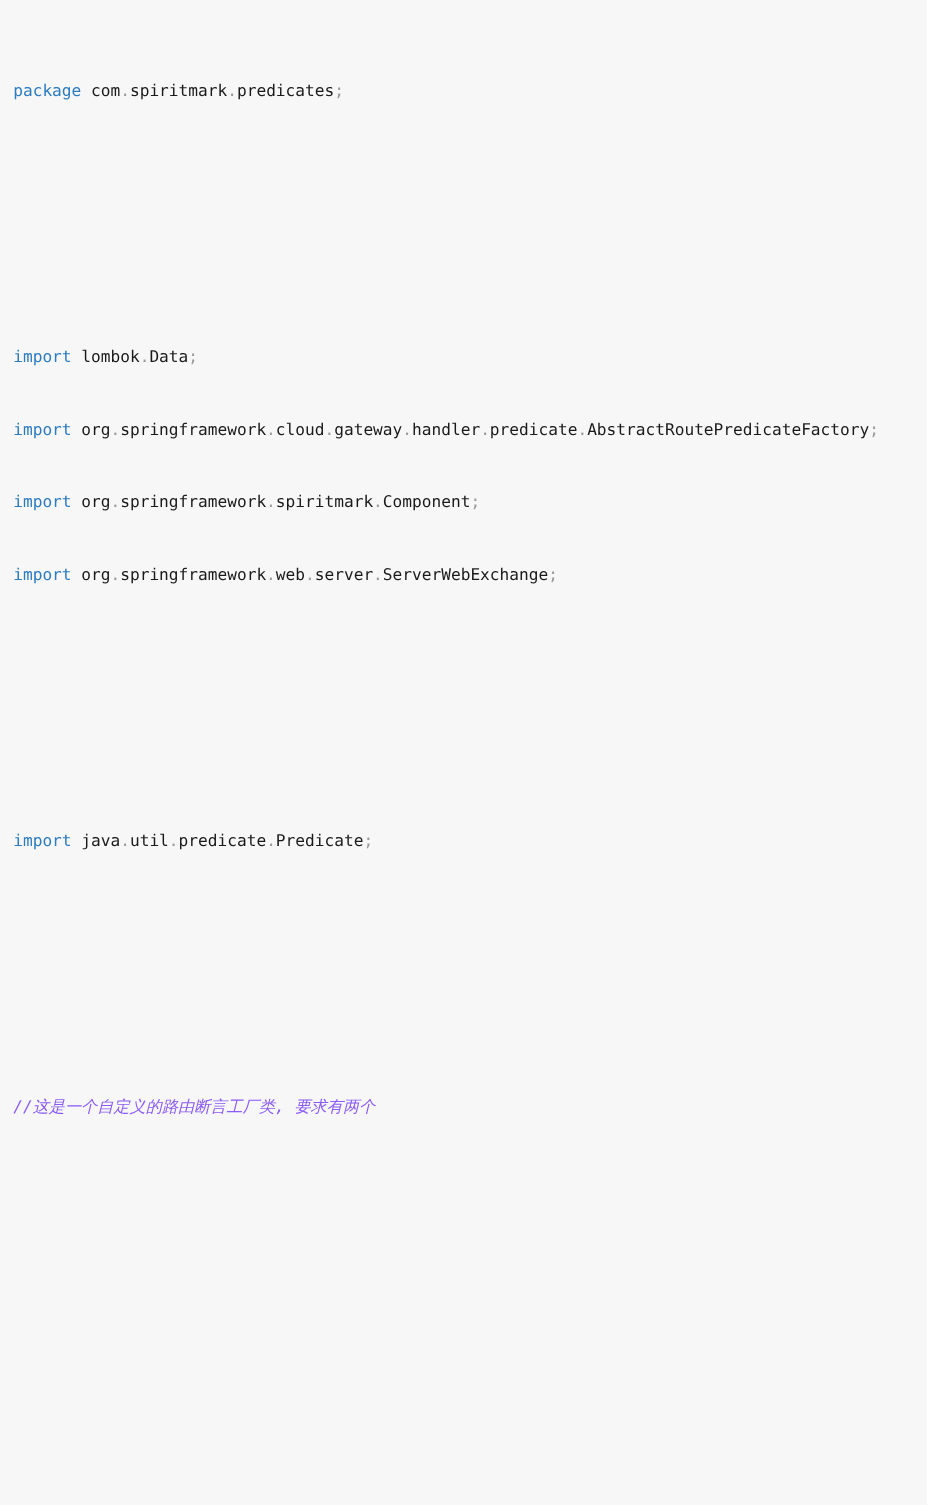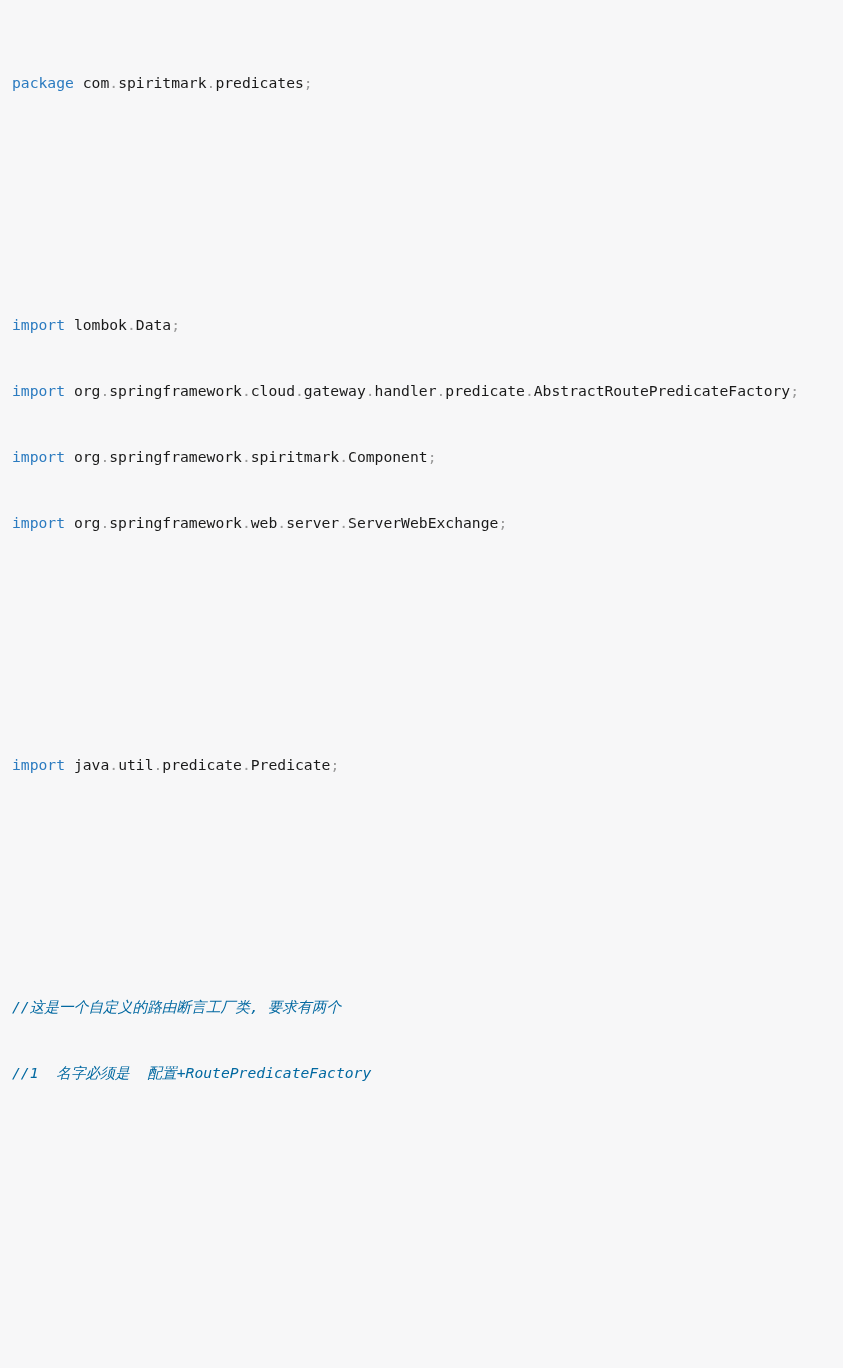--- a/index.html
+++ b/index.html
@@ -24,21 +24,21 @@
   .ln {
     height: 22px;
     padding-left: 12px;
     white-space: pre;
     color: #222222;
   }
   
   .kw   { color: #2b7bc0; }            
   .id   { color: #1a1a1a; }            
   .pun  { color: #9a9a9a; }            
-  .cmt  { color: #0369a1; font-style: italic; }            
+  .cmt  { color: #8b5cf6; font-style: italic; }            
 </style>
 </head>
 <body>
 
 <div id="code">
 
   <div class="ln"><span class="kw">package</span> <span class="id">com</span><span class="pun">.</span><span class="id">spiritmark</span><span class="pun">.</span><span class="id">predicates</span><span class="pun">;</span></div>
 
   <div class="ln"> </div>
   <div class="ln"> </div>
@@ -50,21 +50,20 @@
 
   <div class="ln"> </div>
   <div class="ln"> </div>
 
   <div class="ln"><span class="kw">import</span> <span class="id">java</span><span class="pun">.</span><span class="id">util</span><span class="pun">.</span><span class="id">predicate</span><span class="pun">.</span><span class="id">Predicate</span><span class="pun">;</span></div>
 
   <div class="ln"> </div>
   <div class="ln"> </div>
 
   <div class="ln"><span class="cmt">//这是一个自定义的路由断言工厂类, 要求有两个</span></div>
-  <div class="ln"><span class="cmt">//1  名字必须是  配置+RoutePredicateFactory</span></div>
   
 
   
 
   
 
   
 
   
   

